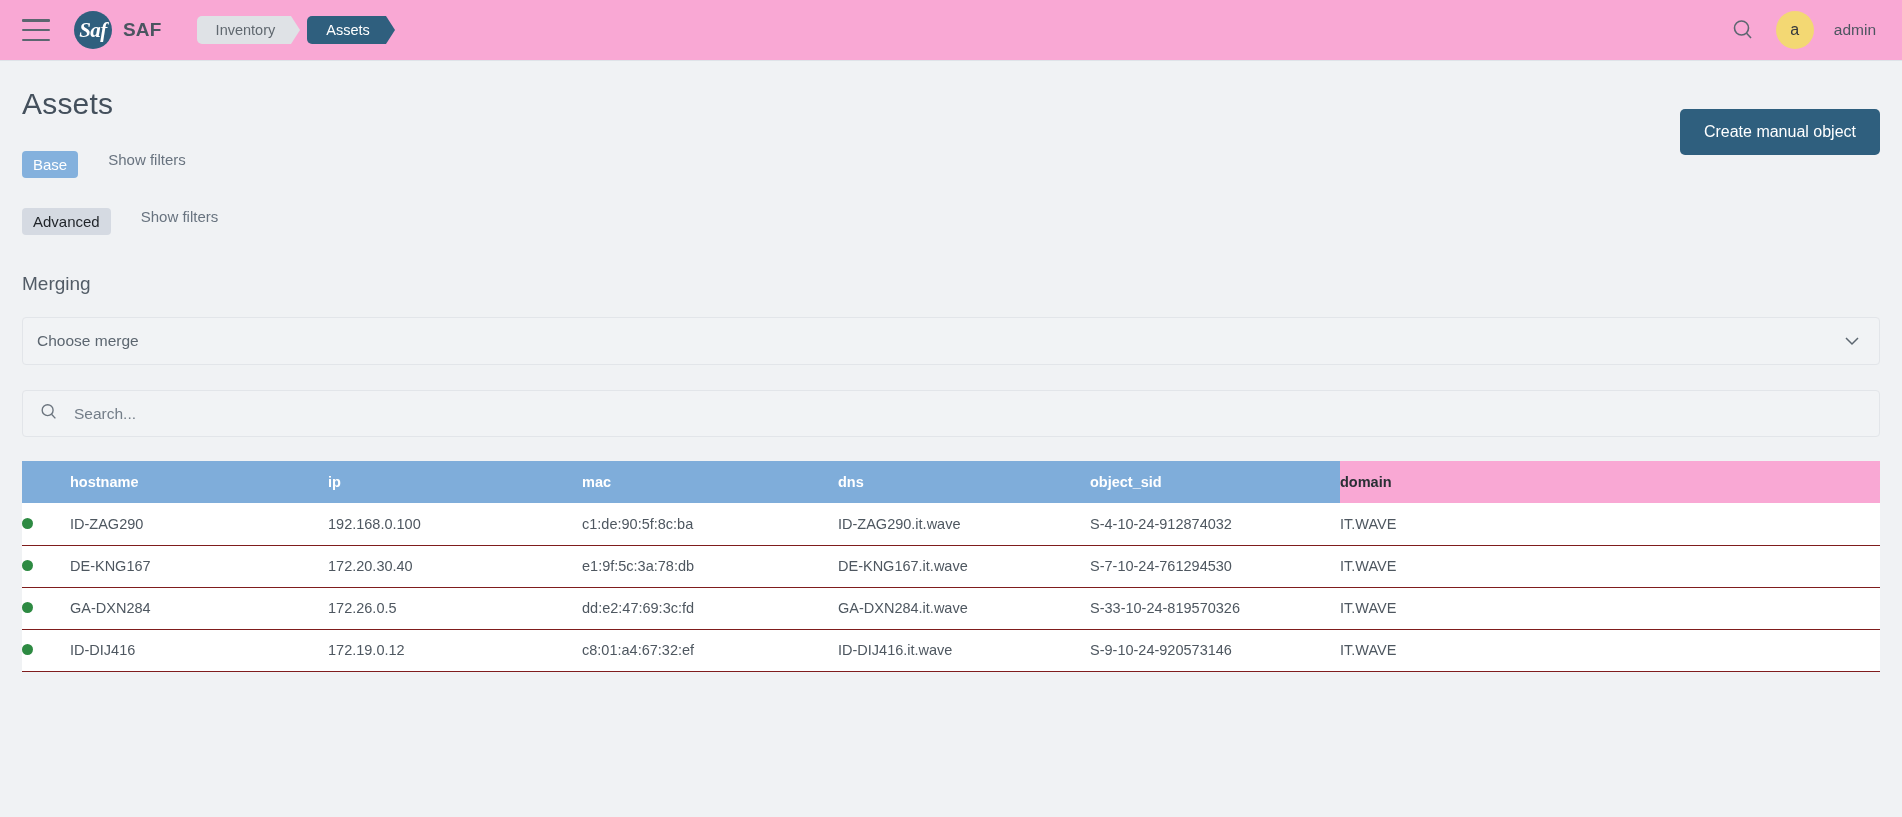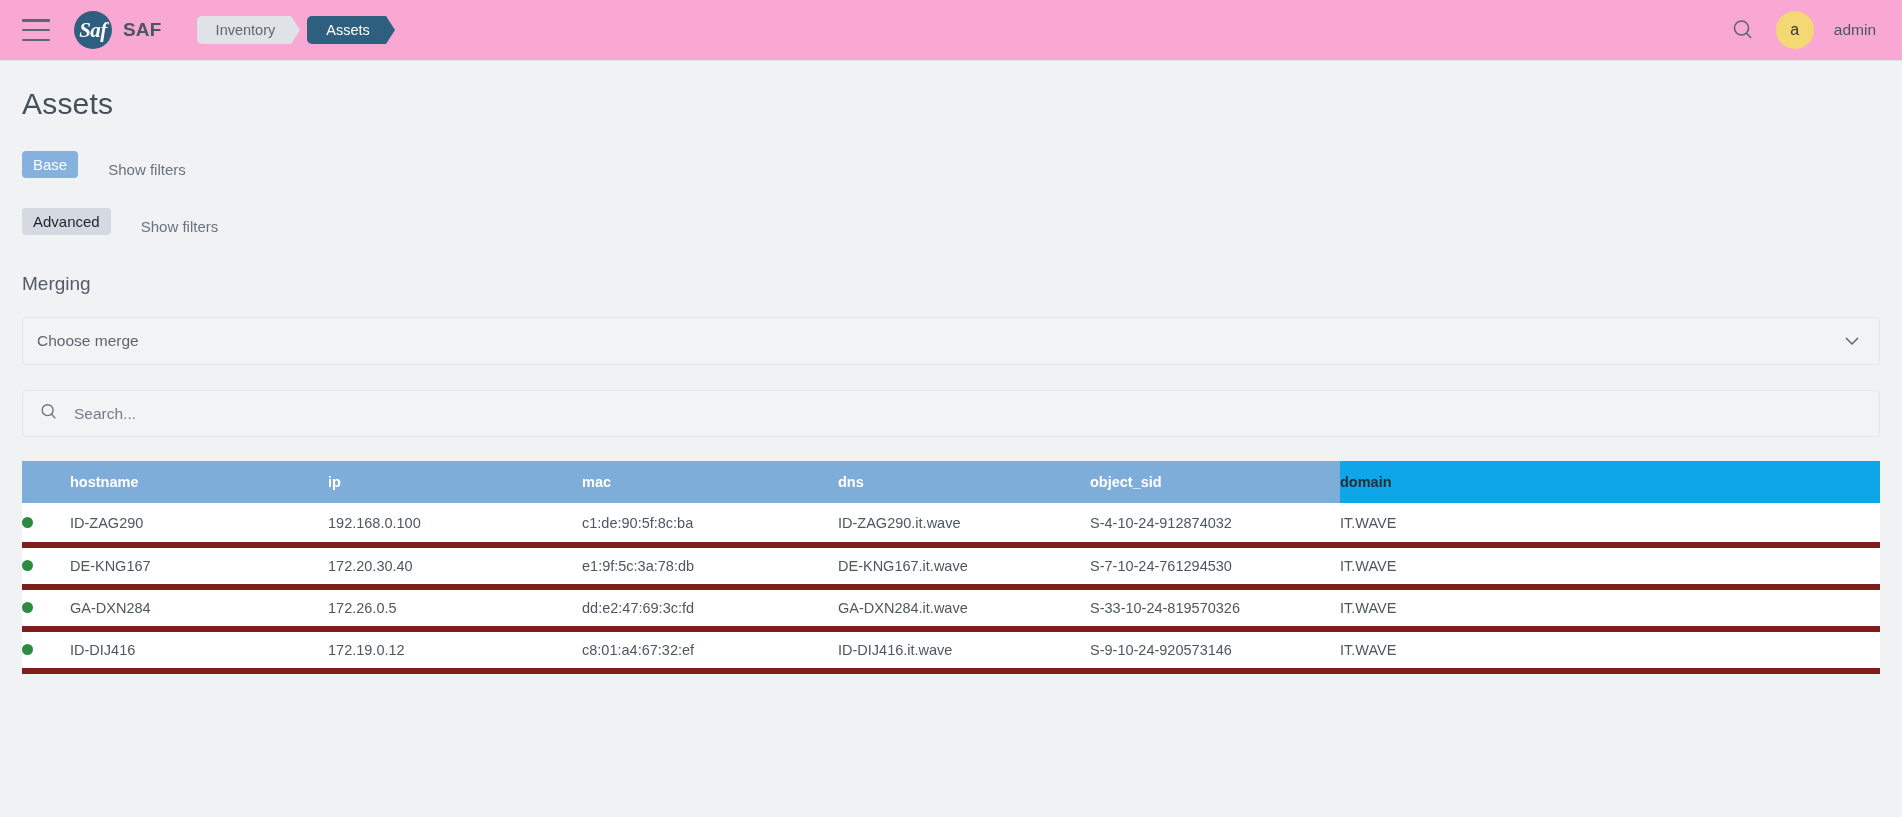--- a/index.html
+++ b/index.html
@@ -116,21 +116,21 @@
     background: #2f5f7e;
     color: #fff;
     border: none;
     border-radius: 5px;
     font-size: 16px;
     padding: 14px 24px;
     cursor: pointer;
     font-family: "Liberation Sans", sans-serif;
   }
 
-  .filter-row { display: flex; align-items: flex-end; margin-top: 30px; }
+  .filter-row { display: flex; align-items: flex-start; margin-top: 30px; }
   .filter-row.second { margin-top: 30px; }
   .chip {
     font-size: 15px;
     border-radius: 4px;
     padding: 5px 11px;
     cursor: pointer;
     white-space: nowrap;
   }
   .chip.base { background: #84b1dd; color: #ffffff; }
   .chip.advanced { background: #d5dae2; color: #1f2328; }
@@ -207,26 +207,26 @@
   .table { margin-top: 24px; width: 100%; border-collapse: collapse; table-layout: fixed; }
   .table th {
     background: #7fadda;
     color: #ffffff;
     font-size: 14.5px;
     font-weight: 700;
     text-align: left;
     padding: 13px 0 13px 0;
     height: 42px;
   }
-  .table th.dim { background: #0ea5e9; color: #2a2f35; }
+  .table th.dim { background: #f9a8d4; color: #2a2f35; }
   .table td {
     font-size: 14.5px;
     color: #4e5760;
     background: #ffffff;
-    border-bottom: 6px solid #7f1d1d;
+    border-bottom: 1px solid #7f1d1d;
     height: 42px;
     padding: 0;
   }
   .dot {
     width: 11px; height: 11px; border-radius: 50%;
     background: #2d8a42; display: inline-block;
   }
   .col-dot { width: 48px; }
   .col-host { width: 258px; }
   .col-ip   { width: 254px; }
@@ -269,20 +269,21 @@
     </div>
     <div class="avatar">a</div>
     <div class="username">admin</div>
   </div>
 </div>
 
 <div class="page">
 
   <h1 class="page-title">Assets</h1>
 
+  <button class="primary-btn">Create manual object</button>
 
   <div class="filter-row">
     <div class="chip base">Base</div>
     <div class="show-filters">Show filters</div>
   </div>
 
   <div class="filter-row second">
     <div class="chip advanced">Advanced</div>
     <div class="show-filters">Show filters</div>
   </div>

